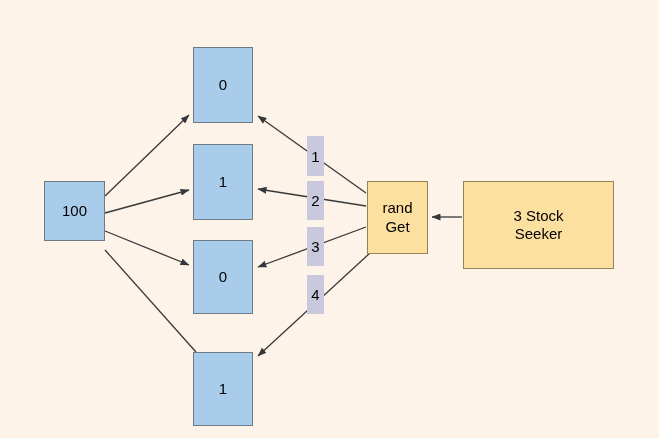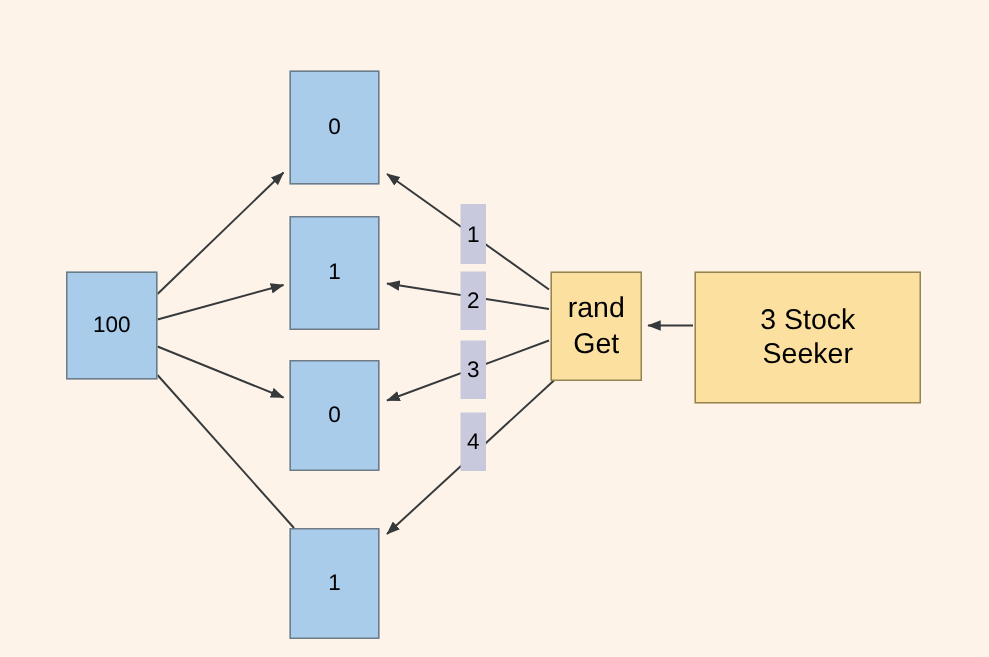--- a/index.html
+++ b/index.html
@@ -40,21 +40,21 @@
     white-space: pre-line;
   }
   .node.blue {
     background: #a9ccea;
     border: 1px solid #6c7b86;
     font-size: 15px;
   }
   .node.yellow {
     background: #fbe0a0;
     border: 1px solid #948353;
-    font-size: 19px;
+    font-size: 15px;
   }
   .edge-label {
     position: absolute;
     box-sizing: border-box;
     background: #c9c9de;
     color: #000000;
     font-size: 15px;
     display: flex;
     align-items: center;
     justify-content: center;
@@ -79,21 +79,21 @@
     <line x1="105" y1="250" x2="196" y2="352" stroke="#36393b" stroke-width="1.3"></line>
 
     <line x1="366" y1="193" x2="258" y2="116" stroke="#36393b" stroke-width="1.3" marker-end="url(#arrowhead)"></line>
     <line x1="366" y1="206" x2="258" y2="189" stroke="#36393b" stroke-width="1.3" marker-end="url(#arrowhead)"></line>
     <line x1="366" y1="227" x2="258" y2="267" stroke="#36393b" stroke-width="1.3" marker-end="url(#arrowhead)"></line>
     <line x1="370" y1="253" x2="258" y2="356" stroke="#36393b" stroke-width="1.3" marker-end="url(#arrowhead)"></line>
 
     <line x1="462" y1="217" x2="432" y2="217" stroke="#36393b" stroke-width="1.3" marker-end="url(#arrowhead)"></line>
   </svg>
 
-  <div class="node blue" style="left:44px;top:181px;width:61px;height:72px;">
+  <div class="node blue" style="left:44px;top:181px;width:61px;height:60px;">
     <span>100</span>
   </div>
 
   <div class="node blue" style="left:193px;top:47px;width:60px;height:76px;">
     <span>0</span>
   </div>
 
   <div class="node blue" style="left:193px;top:144px;width:60px;height:76px;">
     <span>1</span>
   </div>

